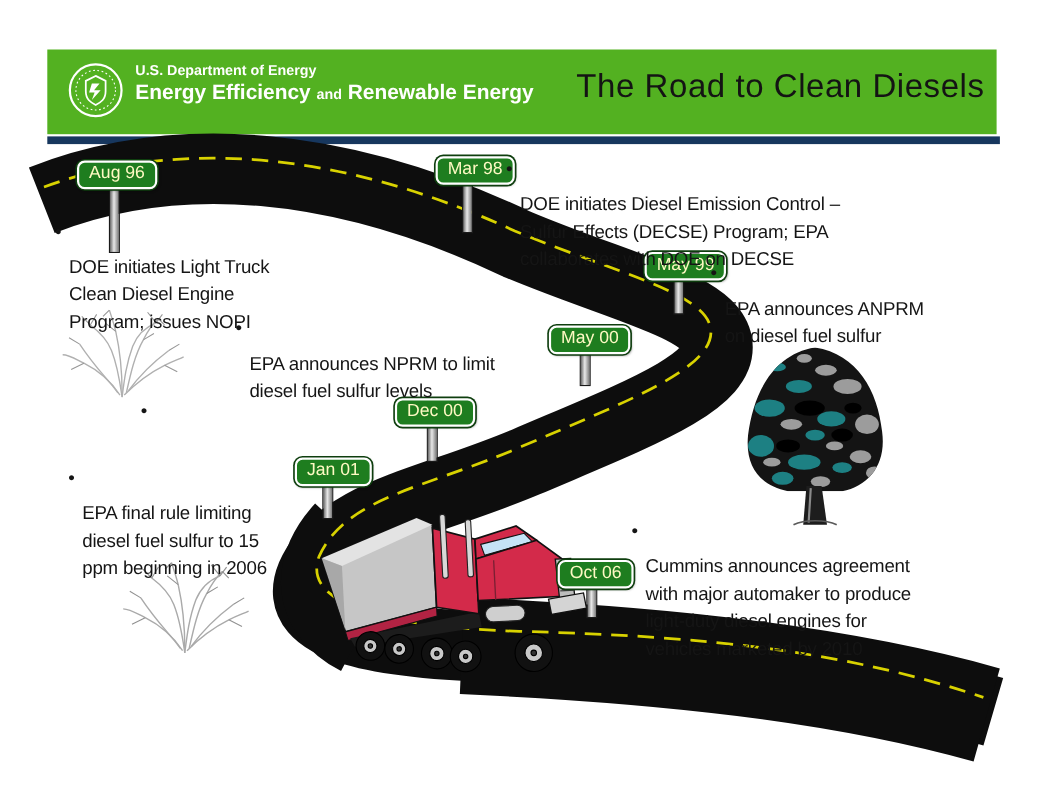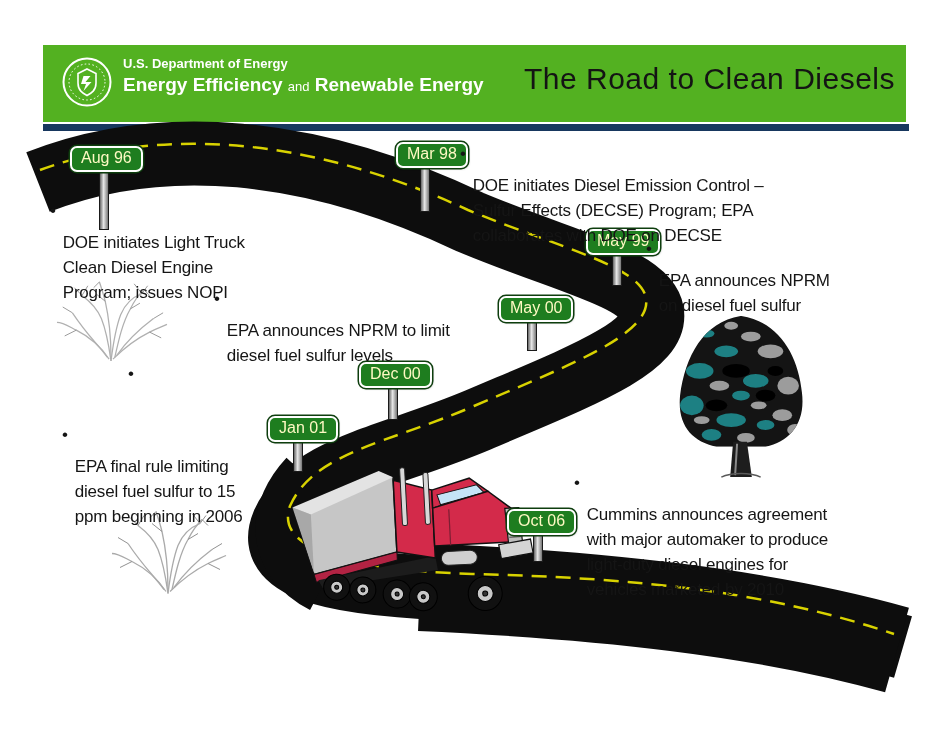--- a/index.html
+++ b/index.html
@@ -8,21 +8,21 @@
 
   
   .hdr{position:absolute;left:43px;top:45px;width:863px;height:77px;
        background:var(--header_green);}
   .navybar{position:absolute;left:43px;top:124px;width:866px;height:7px;
        background:var(--navy_bar);}
   .seal{position:absolute;left:18px;top:11px;width:52px;height:52px;}
   .hdr-text{position:absolute;left:80px;top:12px;color:#fff;line-height:1.15;}
   .hdr-l1{font-size:13px;font-weight:bold;}
   .hdr-l2{font-size:19px;font-weight:bold;margin-top:2px;}
-  .hdr-l2 .and{font-size:13px;font-weight:400;}
+  .hdr-l2 .and{font-size:13px;font-weight:700;}
   .hdr-l3{font-size:10.5px;margin-top:3px;}
   .title{position:absolute;left:480px;top:62px;width:415px;text-align:right;
          font-size:30px;color:var(--title_text);letter-spacing:.5px;}
 
   
   .roadsvg{position:absolute;left:0;top:0;z-index:1;}
   .road{fill:none;stroke:var(--road_black);}
   .dash{fill:none;stroke:var(--dash_yellow);stroke-width:2.5;
         stroke-dasharray:15 9;}
 
@@ -94,21 +94,21 @@
 Program; issues NOPI</span>
   </div>
   <div class="note" style="left:460px;top:141px;width:400px">
     <span class="bullet">•</span>
     <span class="lines">DOE initiates Diesel Emission Control –
 Sulfur Effects (DECSE) Program; EPA
 collaborates with DOE on DECSE</span>
   </div>
   <div class="note" style="left:646px;top:236px;width:260px">
     <span class="bullet">•</span>
-    <span class="lines">EPA announces NPRM
+    <span class="lines">EPA announces ANPRM
 on diesel fuel sulfur</span>
   </div>
   <div class="note" style="left:214px;top:286px;width:290px">
     <span class="bullet">•</span>
     <span class="lines">EPA announces NPRM to limit
 diesel fuel sulfur levels</span>
   </div>
   <div class="note" style="left:128px;top:361px;width:250px">
     <span class="bullet">•</span>
   </div>

